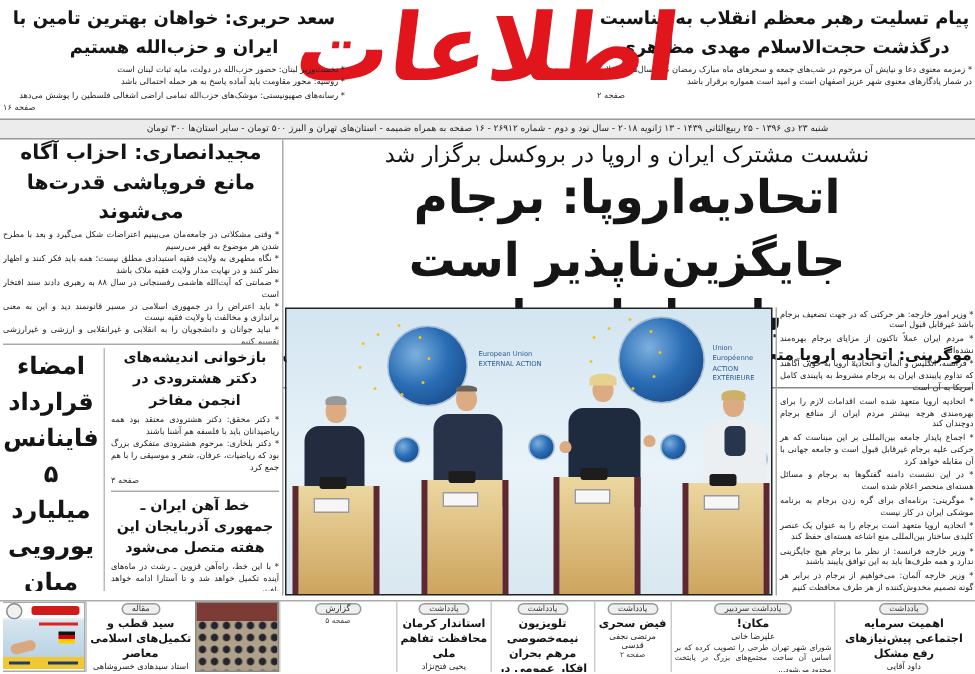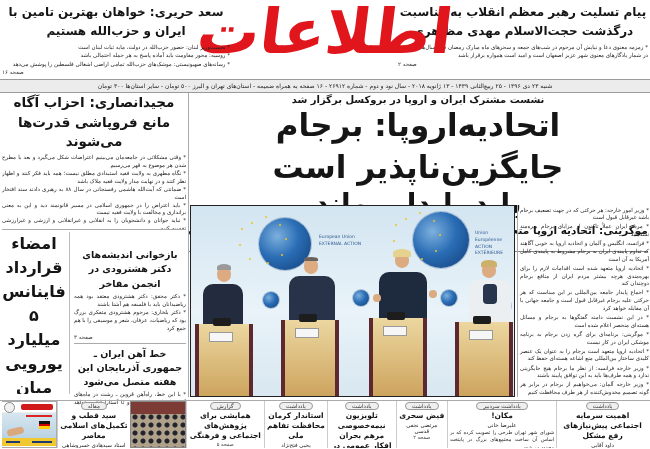--- a/index.html
+++ b/index.html
@@ -15,34 +15,34 @@
   .top-head{font-size:12px;font-weight:bold;line-height:1.55;}
   .top-body{font-size:5.5px;line-height:1.5;color:#222;margin-top:3px;}
   .masthead{position:absolute;left:50%;top:-2px;transform:translateX(-50%) skewX(-7deg);
             font-size:62px;font-weight:bold;color:#e0161c;line-height:1.1;white-space:nowrap;}
   
   .datebar{position:absolute;left:0;top:79px;width:650px;height:12px;background:#ececec;
            border-top:1px solid #9a9a9a;border-bottom:1px solid #9a9a9a;
            font-size:6px;line-height:12px;text-align:center;color:#222;}
   
   .lead{position:absolute;left:188px;top:94px;width:460px;}
-  .kicker{font-size:10px;font-weight:bold;}
+  .kicker{font-size:15px;font-weight:normal;}
   .h1a{font-size:31px;font-weight:bold;line-height:1.35;letter-spacing:-.5px;}
   .h1b{font-size:28px;font-weight:bold;line-height:1.2;margin-top:-2px;}
   .subhead{font-size:10.5px;font-weight:bold;margin-top:4px;padding-bottom:3px;border-bottom:1px solid #888;}
   
   .left-col{position:absolute;left:2px;top:93px;width:184px;height:304px;border-right:1px solid #aaa;padding-right:2px;}
   .ansari{height:136px;overflow:hidden;border-bottom:1px solid #aaa;}
   .h2{font-size:13.5px;font-weight:bold;line-height:1.45;}
   .small{font-size:5.5px;line-height:1.45;color:#222;margin-top:2px;}
   .subcols{position:relative;height:166px;}
   .fin-col{position:absolute;left:0;top:2px;width:64px;height:162px;border-left:none;overflow:hidden;
            border-right:1px solid #bbb;padding-right:3px;}
   .fin-head{font-size:16px;font-weight:bold;line-height:1.5;}
-  .west-col{position:absolute;right:0;top:18px;width:112px;height:162px;overflow:hidden;}
+  .west-col{position:absolute;right:0;top:2px;width:112px;height:162px;overflow:hidden;}
   .h3{font-size:9.5px;font-weight:bold;line-height:1.5;}
   .divh{border-bottom:1px solid #aaa;margin:3px 0;}
   
   .right-col{position:absolute;left:517px;top:205px;width:129px;height:192px;overflow:hidden;
              border-left:1px solid #aaa;padding-left:2px;}
   .right-col .small{font-size:5.5px;line-height:1.4;margin-top:1.5px;}
   
   .photo{position:absolute;left:190px;top:205px;width:323px;height:190px;border:1px solid #222;
          background:linear-gradient(180deg,#d3e5f1 0%,#e9f3f9 55%,#d8e7f0 100%);overflow:hidden;}
   .globe{position:absolute;border-radius:50%;
@@ -274,21 +274,20 @@
 
     <div class="cell" style="width:60px;">
       <span class="rub">یادداشت</span>
       <div class="btitle">استاندار کرمان محافظت تفاهم ملی</div>
       <div class="bauthor">یحیی فتح‌نژاد</div>
 
     </div>
 
     <div class="cell" style="width:76px;">
       <span class="rub">گزارش</span>
-      <div class="btitle">همایشی برای پژوهش‌های اجتماعی و فرهنگی</div>
       <div class="bpage">صفحه ۵</div>
     </div>
 
     <div class="cell aud">
       <div class="wall"></div>
       <div class="crowd"></div>
     </div>
 
     <div class="cell" style="width:70px;">
       <span class="rub">مقاله</span>

